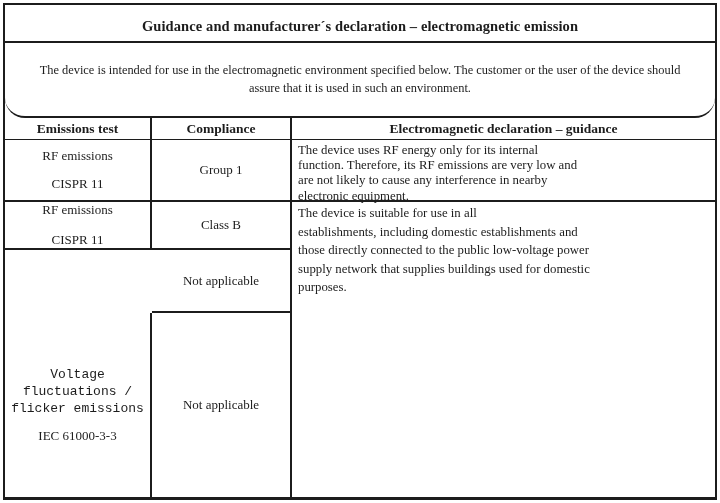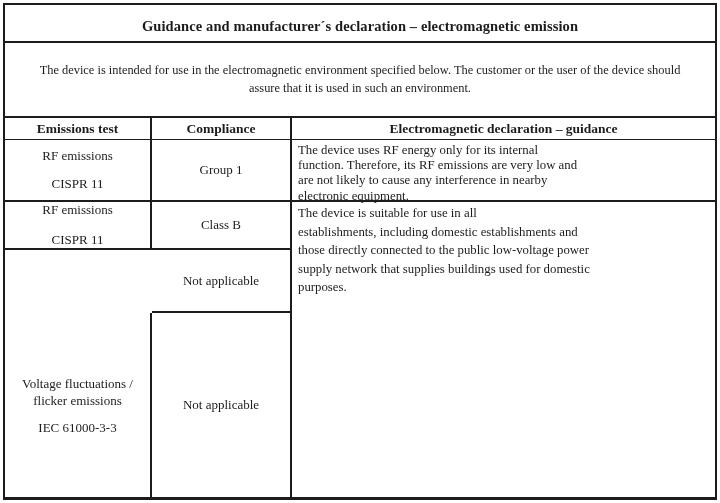--- a/index.html
+++ b/index.html
@@ -29,20 +29,21 @@
   .title-section h1 { font-size: 14.5px; font-weight: bold; letter-spacing: .1px; }
   
   .intro-section {
     height: 75px; flex: 0 0 75px;
     border-bottom: 2px solid var(--ink);
     display: flex; align-items: center; justify-content: center;
     text-align: center;
     font-size: 12.4px; line-height: 17.5px;
     padding: 0 4px;
     white-space: pre-line;
+    border-radius: 20px;
   }
   
   .table-grid {
     flex: 1 1 auto;
     display: grid;
     grid-template-columns: 147px 140px 1fr;
     grid-template-rows: 22px 62px 48px 63px 1fr;
   }
   .cell { border-right: 2px solid var(--ink); border-bottom: 2px solid var(--ink); }
   .col3 { border-right: none; }
@@ -50,21 +51,21 @@
   .header-cell {
     border-bottom-width: 1px;
     display: flex; align-items: center; justify-content: center;
     font-weight: bold; font-size: 13.5px;
   }
   .test-cell {
     display: flex; flex-direction: column;
     align-items: center; justify-content: center;
     text-align: center; font-size: 13px; line-height: 16px;
   }
-  .test-cell .stacked { white-space: pre-line; line-height: 17px; }
+  .test-cell .stacked { white-space: pre-line; line-height: 17px; font-family: Liberation Mono, monospace; }
   .gap-r1 { gap: 12px; }
   .gap-r2 { gap: 14px; }
   .gap-r3 { gap: 29px; }
   .gap-r4 { gap: 11px; }
   .compliance-cell {
     display: flex; align-items: center; justify-content: center;
     font-size: 13px;
   }
   .guidance-tight {
     font-size: 12.8px; line-height: 15.2px;

